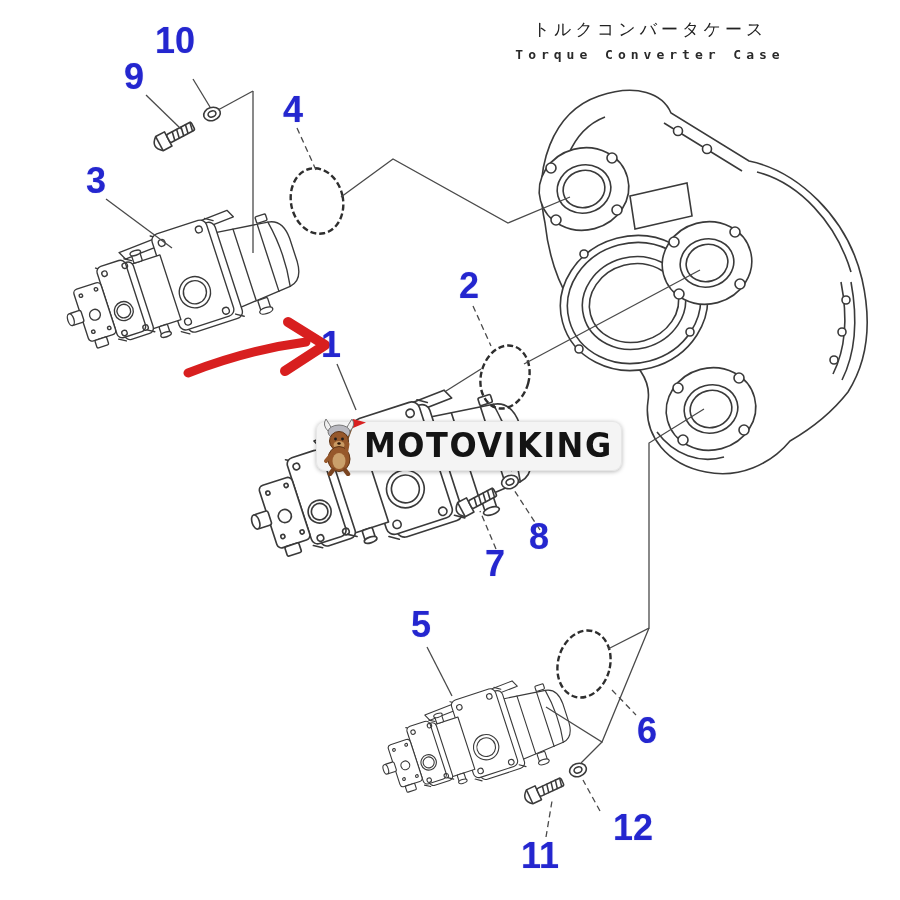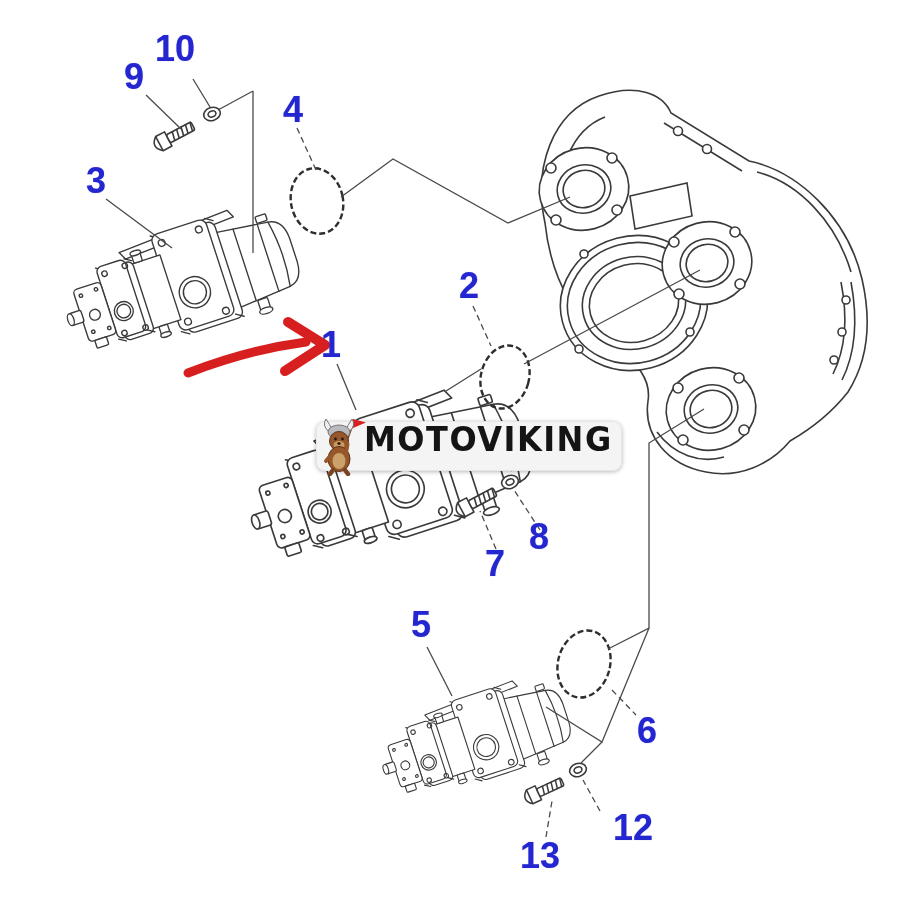--- a/index.html
+++ b/index.html
@@ -8,21 +8,21 @@
   .stage svg.diagram{position:absolute;left:0;top:0;}
   .header{position:absolute;left:420px;top:18px;width:460px;text-align:center;color:#1c1c1c;}
   .header .jp{font-family:"DejaVu Sans",sans-serif;font-size:17px;letter-spacing:4px;color:#222;}
   .header .en{font-family:"DejaVu Sans Mono","Liberation Mono",monospace;font-weight:bold;
               font-size:13px;letter-spacing:5px;margin-top:6px;color:#2a2a2a;}
   .callout{position:absolute;transform:translate(-50%,-50%);
            font:bold 36px "Liberation Sans",sans-serif;color:#2426cf;
            text-shadow:0 0 1px rgba(36,38,207,.4);white-space:nowrap;}
   .watermark{position:absolute;left:316px;top:421px;width:306px;height:50px;background:#f4f4f4;
              border-radius:9px;box-shadow:0 1px 4px rgba(0,0,0,.28), inset 0 0 0 1px #e6e6e6;
-             display:flex;align-items:flex-start;}
+             display:flex;align-items:center;}
   .watermark .mascot{position:absolute;left:2px;top:-5px;}
   .wm-text{font-family:"DejaVu Sans",sans-serif;font-weight:bold;font-size:32px;
            letter-spacing:1.5px;color:#141414;margin-left:48px;transform:scaleY(1.04);}
 </style>
 </head>
 <body>
 
 <div class="stage">
 
   <svg class="diagram" width="900" height="900" viewBox="0 0 900 900">
@@ -174,32 +174,36 @@
         <path d="M600,811 L583,780"></path>
       </g>
     </g>
 
     <g stroke="#d81f1f" fill="none" stroke-linecap="round" stroke-linejoin="round">
       <path d="M188,373 C232,356 268,347 306,342" stroke-width="9"></path>
       <path d="M288,322 L325,345 L285,371" stroke-width="10"></path>
     </g>
   </svg>
 
+  <div class="header">
+    <div class="jp">トルクコンバータケース</div>
+    <div class="en">Torque Converter Case</div>
+  </div>
 
   <span class="callout" style="left:331px;top:345px;">1</span>
   <span class="callout" style="left:469px;top:286px;">2</span>
   <span class="callout" style="left:96px;top:181px;">3</span>
   <span class="callout" style="left:293px;top:110px;">4</span>
   <span class="callout" style="left:421px;top:625px;">5</span>
   <span class="callout" style="left:647px;top:731px;">6</span>
   <span class="callout" style="left:495px;top:564px;">7</span>
   <span class="callout" style="left:539px;top:537px;">8</span>
   <span class="callout" style="left:134px;top:77px;">9</span>
-  <span class="callout" style="left:175px;top:49px;">10</span>
-  <span class="callout" style="left:540px;top:856px;">13</span>
+  <span class="callout" style="left:175px;top:41px;">10</span>
+  <span class="callout" style="left:540px;top:856px;">11</span>
   <span class="callout" style="left:633px;top:828px;">12</span>
 
   <div class="watermark">
     <svg class="mascot" width="48" height="60" viewBox="0 0 48 60">
       <line x1="28" y1="27" x2="35" y2="8" stroke="#7a4a20" stroke-width="2"></line>
       <polygon points="35,3 48,6.5 35,12" fill="#d82020"></polygon>
       <path d="M10,15 Q4,9 8,3 Q12,9 14,13 Z" fill="#eeeeee" stroke="#777" stroke-width="1"></path>
       <path d="M32,15 Q38,9 34,3 Q30,9 28,13 Z" fill="#eeeeee" stroke="#777" stroke-width="1"></path>
       <ellipse cx="21" cy="16" rx="11" ry="7" fill="#b9b9c0" stroke="#777" stroke-width="1"></ellipse>
       <circle cx="21" cy="25" r="9.5" fill="#96582b" stroke="#5d3315" stroke-width="1"></circle>

